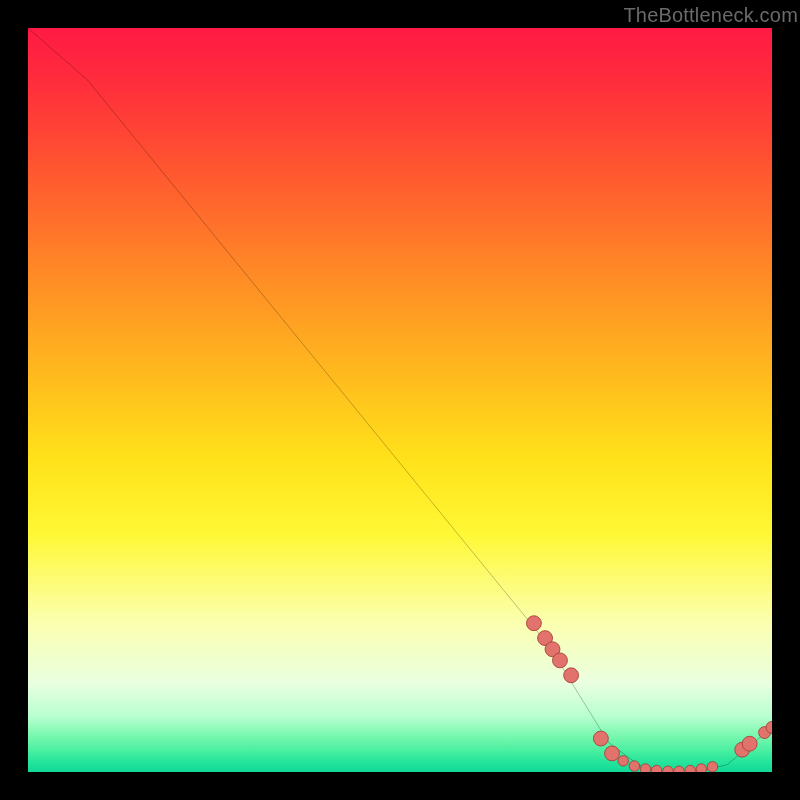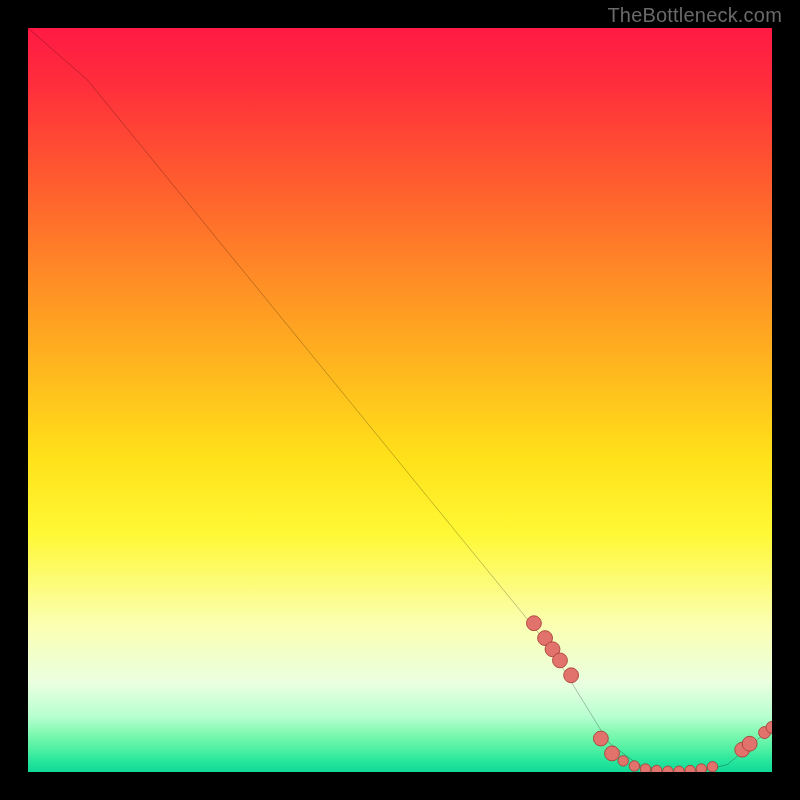--- a/index.html
+++ b/index.html
@@ -13,21 +13,21 @@
   }
   .outer {
     width: 800px;
     height: 800px;
     background: #000;
     position: relative;
   }
   .watermark {
     position: absolute;
     top: 4px;
-    right: 18px;
+    right: 2px;
     color: #6a6a6a;
     font-size: 20px;
     font-weight: 500;
     letter-spacing: 0.2px;
     z-index: 5;
   }
   .plot {
     position: absolute;
     left: 28px;
     top: 28px;

